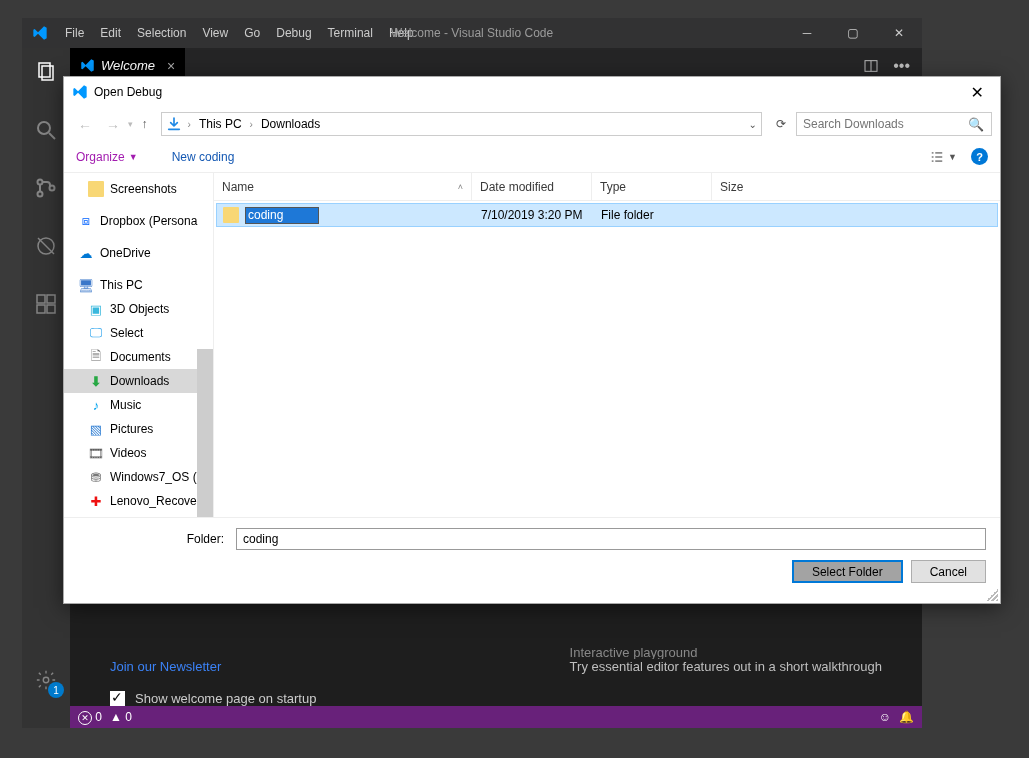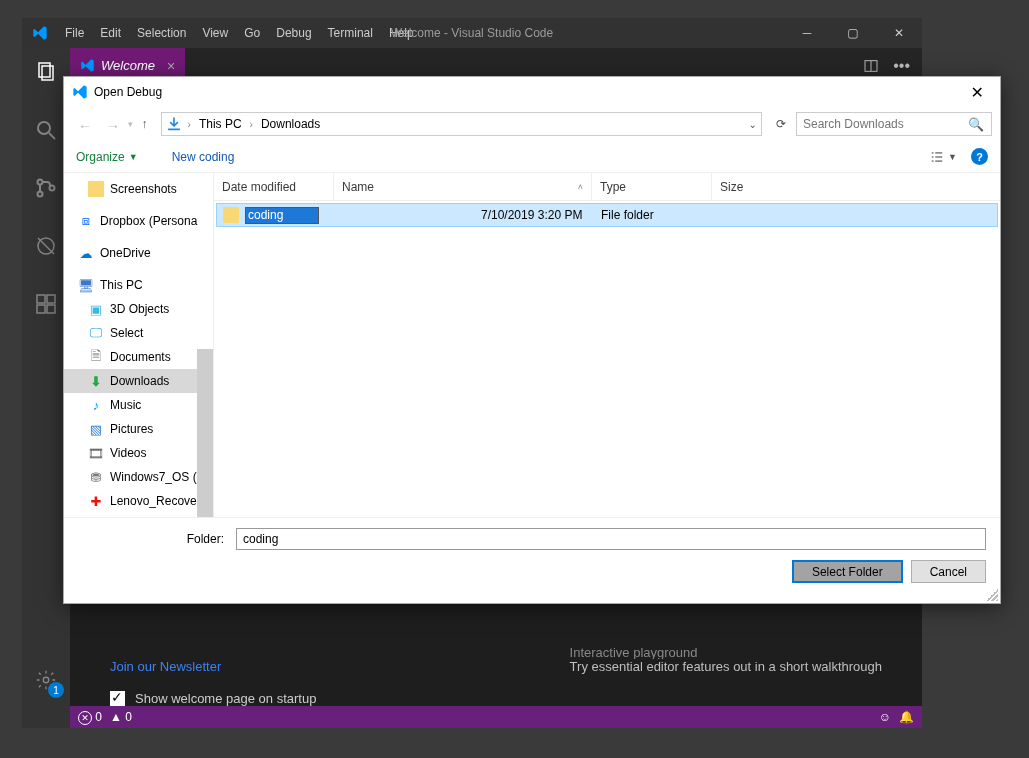--- a/index.html
+++ b/index.html
@@ -16,21 +16,21 @@
   .titlebar .win-controls span { width:46px; height:30px; display:flex; align-items:center; justify-content:center; color:#ccc; font-size:12px; }
 
   .editor-body { flex:1; display:flex; }
   .activitybar { width:48px; background:#333333; display:flex; flex-direction:column; align-items:center; padding-top:6px; gap:22px; color:#858585; position:relative;}
   .activitybar .act-icon { width:48px; height:36px; display:flex; align-items:center; justify-content:center; font-size:22px; }
   .activitybar .gear { position:absolute; bottom:30px; }
   .activitybar .gear-badge { position:absolute; bottom:30px; left:26px; width:16px; height:16px; background:#007acc; border-radius:50%; color:#fff; font-size:10px; display:flex; align-items:center; justify-content:center; }
 
   .main-area { flex:1; display:flex; flex-direction:column; background:#1e1e1e; }
   .tabbar { height:35px; background:#252526; display:flex; align-items:flex-end; padding-left:0; position:relative;}
-  .tab { height:35px; background:#701a75; display:flex; align-items:center; padding:0 10px; color:#fff; font-size:13px; gap:6px; font-style:italic;}
+  .tab { height:35px; background:#000000; display:flex; align-items:center; padding:0 10px; color:#fff; font-size:13px; gap:6px; font-style:italic;}
   .tab .close-x { font-style:normal; color:#aaa; margin-left:6px; font-size:14px;}
   .tabbar .right-icons { position:absolute; right:0; top:0; height:35px; display:flex; align-items:center; gap:14px; padding-right:12px; color:#bbb; }
 
   .welcome-content { flex:1; background:#1e1e1e; color:#c9c9c9; font-size:13px; position:relative; }
   .welcome-bottom { position:absolute; bottom:32px; left:40px; right:40px; display:flex; justify-content:space-between; align-items:flex-end;}
   .newsletter-link { color:#3b82f6; font-size:13px; }
   .walkthrough-box { color:#bfbfbf; }
   .walkthrough-box .wt-line1 { color:#888; font-size:13px; overflow:hidden; height:14px;}
   .startup-row { position:absolute; bottom:0px; left:40px; display:flex; align-items:center; gap:10px; color:#ccc; font-size:13px; }
   .startup-row .cb { width:15px; height:15px; background:#fff; display:inline-block; position:relative;}
@@ -55,21 +55,21 @@
   .path-box .arrow-down-blue { color:#1e7dd4; font-size:16px; }
   .path-box .sep { color:#888; font-size:10px; padding:0 2px;}
   .path-box .crumb { padding:0 2px; }
   .path-box .expand { margin-left:auto; color:#555; font-size:10px;}
   .refresh-btn { width:26px; height:24px; display:flex; align-items:center; justify-content:center; color:#555;}
   .search-box { width:196px; height:24px; border:1px solid #ccc; display:flex; align-items:center; padding:0 6px; color:#777;}
   .search-box input { border:none; outline:none; flex:1; font-size:12px; background:transparent; color:#555;}
   .search-box .mag { color:#666; font-size:13px;}
 
   .dlg-toolbar { height:32px; display:flex; align-items:center; padding:0 12px; border-bottom:1px solid #eee;}
-  .organize { color:#15803d; display:flex; align-items:center; gap:4px;}
+  .organize { color:#a21caf; display:flex; align-items:center; gap:4px;}
   .newfolder { color:#1458b3; margin-left:34px;}
   .toolbar-right { margin-left:auto; display:flex; align-items:center; gap:14px;}
   .view-icon { color:#555; display:flex; align-items:center; gap:3px;}
   .help-badge { width:17px;height:17px;background:#0078d7;border-radius:50%;display:flex;align-items:center;justify-content:center;color:#fff;font-size:11px;font-weight:bold;}
 
   .dlg-body { flex:1; display:flex; overflow:hidden;}
   .tree { width:150px; border-right:1px solid #eee; overflow-y:hidden; padding-top:4px; position:relative;}
   .tree-scroll-thumb { position:absolute; right:0; top:176px; width:16px; height:176px; background:#cdcdcd;}
   .tree-item { height:24px; display:flex; align-items:center; padding-left:14px; gap:6px; white-space:nowrap; overflow:hidden; text-overflow:ellipsis;}
   .tree-item.depth1 { padding-left:24px;}
@@ -360,25 +360,25 @@
           <span>Lenovo_Recover</span>
         </div>
         <div class="tree-item depth1">
           <span class="ico dvd"></span>
           <span>DVD RW Drive (E</span>
         </div>
       </div>
 
     <div class="fileview">
       <div class="col-headers">
-        <div class="col date">Date modified</div>
         <div class="col name">
             <span>Name</span>
             <span class="sort">˄</span>
           </div>
+        <div class="col date">Date modified</div>
         <div class="col type">Type</div>
         <div class="col size">Size</div>
       </div>
       <div class="file-rows" id="file-rows">
           <div class="file-row selected">
             <div class="cell name">
               <span class="ico folder-y"></span>
               <span class="rename-input sel">coding</span>
             </div>
             <div class="cell date">7/10/2019 3:20 PM</div>

